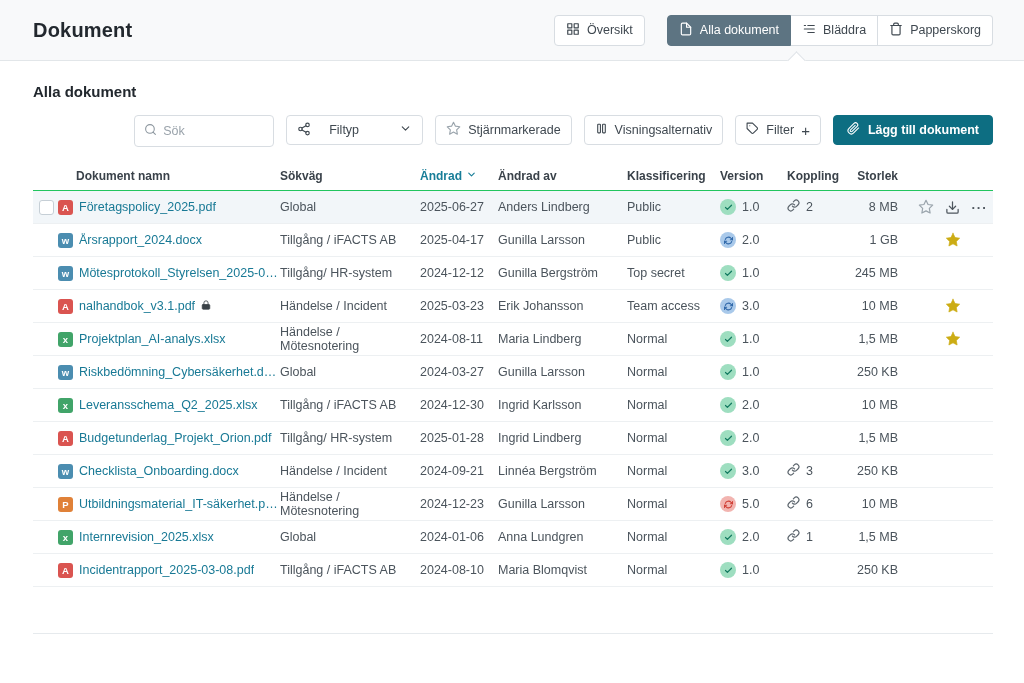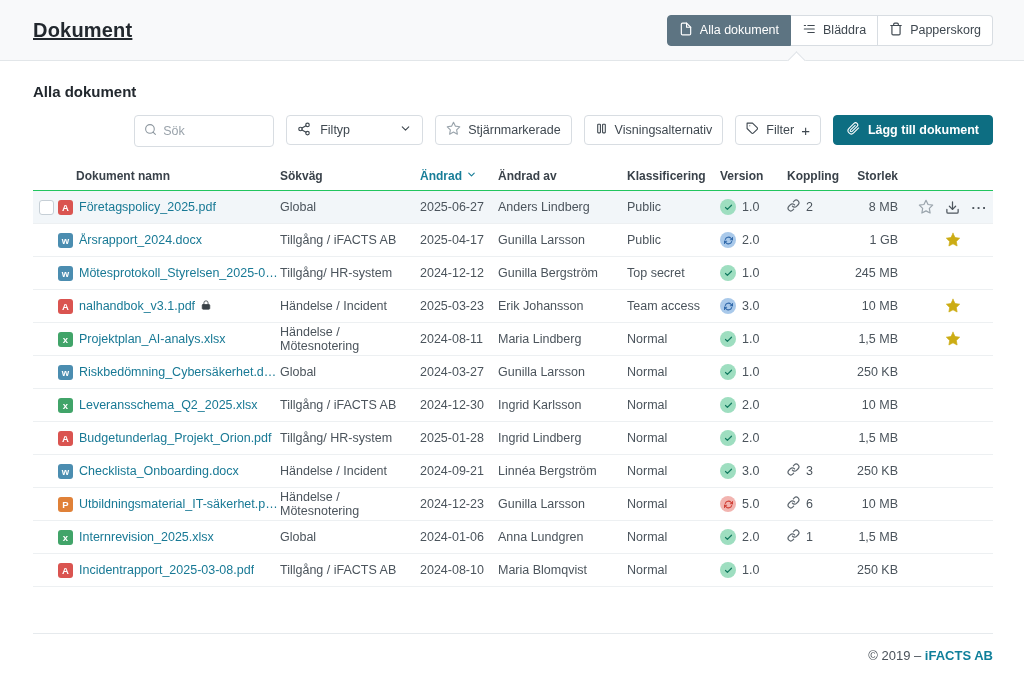--- a/index.html
+++ b/index.html
@@ -2,21 +2,21 @@
 <html><head>
 <meta charset="utf-8">
 <style>
   * { margin:0; padding:0; box-sizing:border-box; }
   body { font-family:"Liberation Sans","DejaVu Sans",sans-serif; background:#fff; color:#343b42; }
   .app { position:relative; width:1024px; height:683px; background:#fff; overflow:hidden; }
 
   
   .topbar { position:relative; height:61px; background:#f8f9fa; border-bottom:1px solid #e2e6e9;
             display:flex; align-items:center; justify-content:space-between; padding:0 31px 0 33px; }
-  .page-title { font-size:20px; font-weight:700; color:#22282e; letter-spacing:.2px;text-decoration:underline; }
+  .page-title { font-size:20px; font-weight:700; color:#22282e; letter-spacing:.2px; }
   .topbar-actions { display:flex; align-items:center; gap:22px; }
   .btn { display:inline-flex; align-items:center; gap:7px; height:31px; padding:0 11px; background:#fff;
          border:1px solid #d8dde2; border-radius:4px; font-size:12.5px; color:#3f4850; cursor:pointer;
          font-family:inherit; white-space:nowrap; }
   .btn svg { flex:0 0 auto; }
   .seg-group { display:inline-flex; }
   .seg-group .btn { border-radius:0; border-left-width:0; }
   .seg-group .btn:first-child { border-radius:4px 0 0 4px; border-left-width:1px; }
   .seg-group .btn:last-child { border-radius:0 4px 4px 0; }
   .btn.active { background:#5d7482; border-color:#5d7482; color:#fff; }
@@ -27,21 +27,21 @@
   .section-title { margin-top:22px; font-size:15px; font-weight:700; color:#22282e; }
 
   
   .toolbar { margin-top:15px; display:flex; justify-content:flex-end; gap:12px; }
   .tb { height:30px; border:1px solid #d8dde2; border-radius:4px; background:#fff;
         display:inline-flex; align-items:center; font-size:12.5px; color:#3f4850; font-family:inherit; }
   .search-box { width:140px; padding:15px 9px; gap:6px; color:#8d979f; }
   .search-box input { border:none; outline:none; width:100%; font-size:12.5px; font-family:inherit;
                       color:#3f4850; background:transparent; }
   .search-box input::placeholder { color:#9aa3ab; }
-  .select-box { width:137px; padding:0 10px; gap:9px; cursor:pointer; }
+  .select-box { width:137px; padding:0 10px; gap:18px; cursor:pointer; }
   .select-box .chev { margin-left:auto; }
   .tb-btn { padding:0 10px; gap:7px; cursor:pointer; }
   .btn-primary { background:#0d6e82; border-color:#0d6e82; color:#fff; font-weight:600;
                  padding:0 13px; gap:8px; cursor:pointer; }
   .plus { font-size:15px; font-weight:400; line-height:1; }
 
   
   .table { margin-top:14px; }
   .thead, .row { display:flex; align-items:center; }
   .thead { height:30px; border-bottom:1px solid #22c55e; }
@@ -94,20 +94,29 @@
   .footer .company { color:#0f7f9a; font-weight:700; text-decoration:none; cursor:pointer; }
 </style>
 </head>
 <body>
 
 <div class="app">
 
   <header class="topbar">
     <h1 class="page-title">Dokument</h1>
     <div class="topbar-actions">
+      <button class="btn">
+        <span><svg width="14" height="14" viewBox="0 0 24 24" fill="none" stroke="currentColor" stroke-width="2" stroke-linecap="round" stroke-linejoin="round">
+              <rect x="3" y="3" width="7" height="7"></rect>
+              <rect x="14" y="3" width="7" height="7"></rect>
+              <rect x="14" y="14" width="7" height="7"></rect>
+              <rect x="3" y="14" width="7" height="7"></rect>
+            </svg></span>
+        <span>Översikt</span>
+      </button>
       <div class="seg-group">
         <button class="btn active">
           <span><svg width="14" height="14" viewBox="0 0 24 24" fill="none" stroke="currentColor" stroke-width="2" stroke-linecap="round" stroke-linejoin="round">
                 <path d="M13 2H6a2 2 0 0 0-2 2v16a2 2 0 0 0 2 2h12a2 2 0 0 0 2-2V9z"></path>
                 <polyline points="13 2 13 9 20 9"></polyline>
               </svg></span>
           <span>Alla dokument</span>
         </button>
         <button class="btn">
           <span><svg width="14" height="14" viewBox="0 0 24 24" fill="none" stroke="currentColor" stroke-width="2" stroke-linecap="round" stroke-linejoin="round">
@@ -650,18 +659,14 @@
       <span class="slot">
         
       </span>
 
     </div>
   </div>
 </div>
     </div>
 
     <div class="footer-divider"></div>
-    <div class="footer">
-      <span>© 2019 –</span>
-      <a class="company">iFACTS AB</a>
-    </div>
   </main>
 </div>
 
 </body></html>

